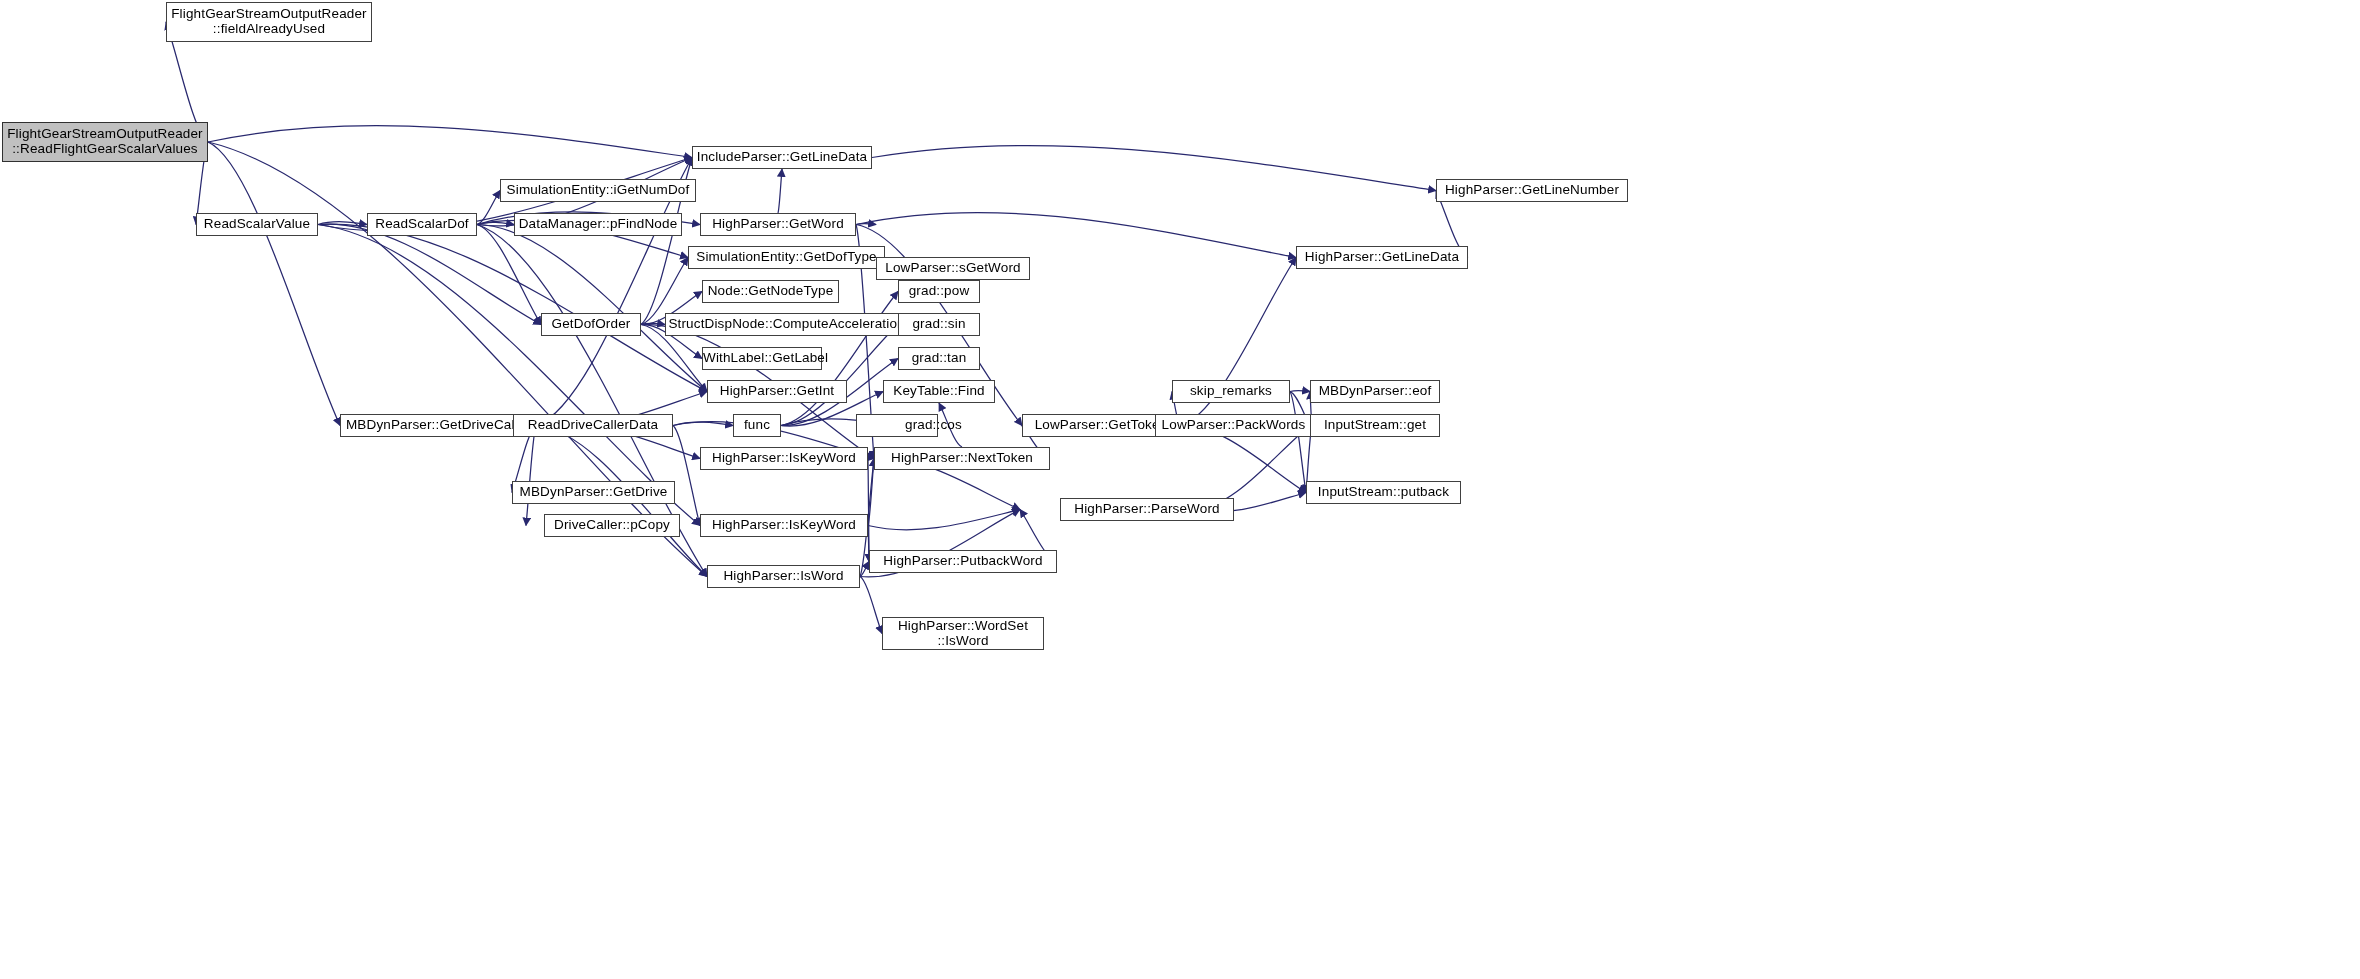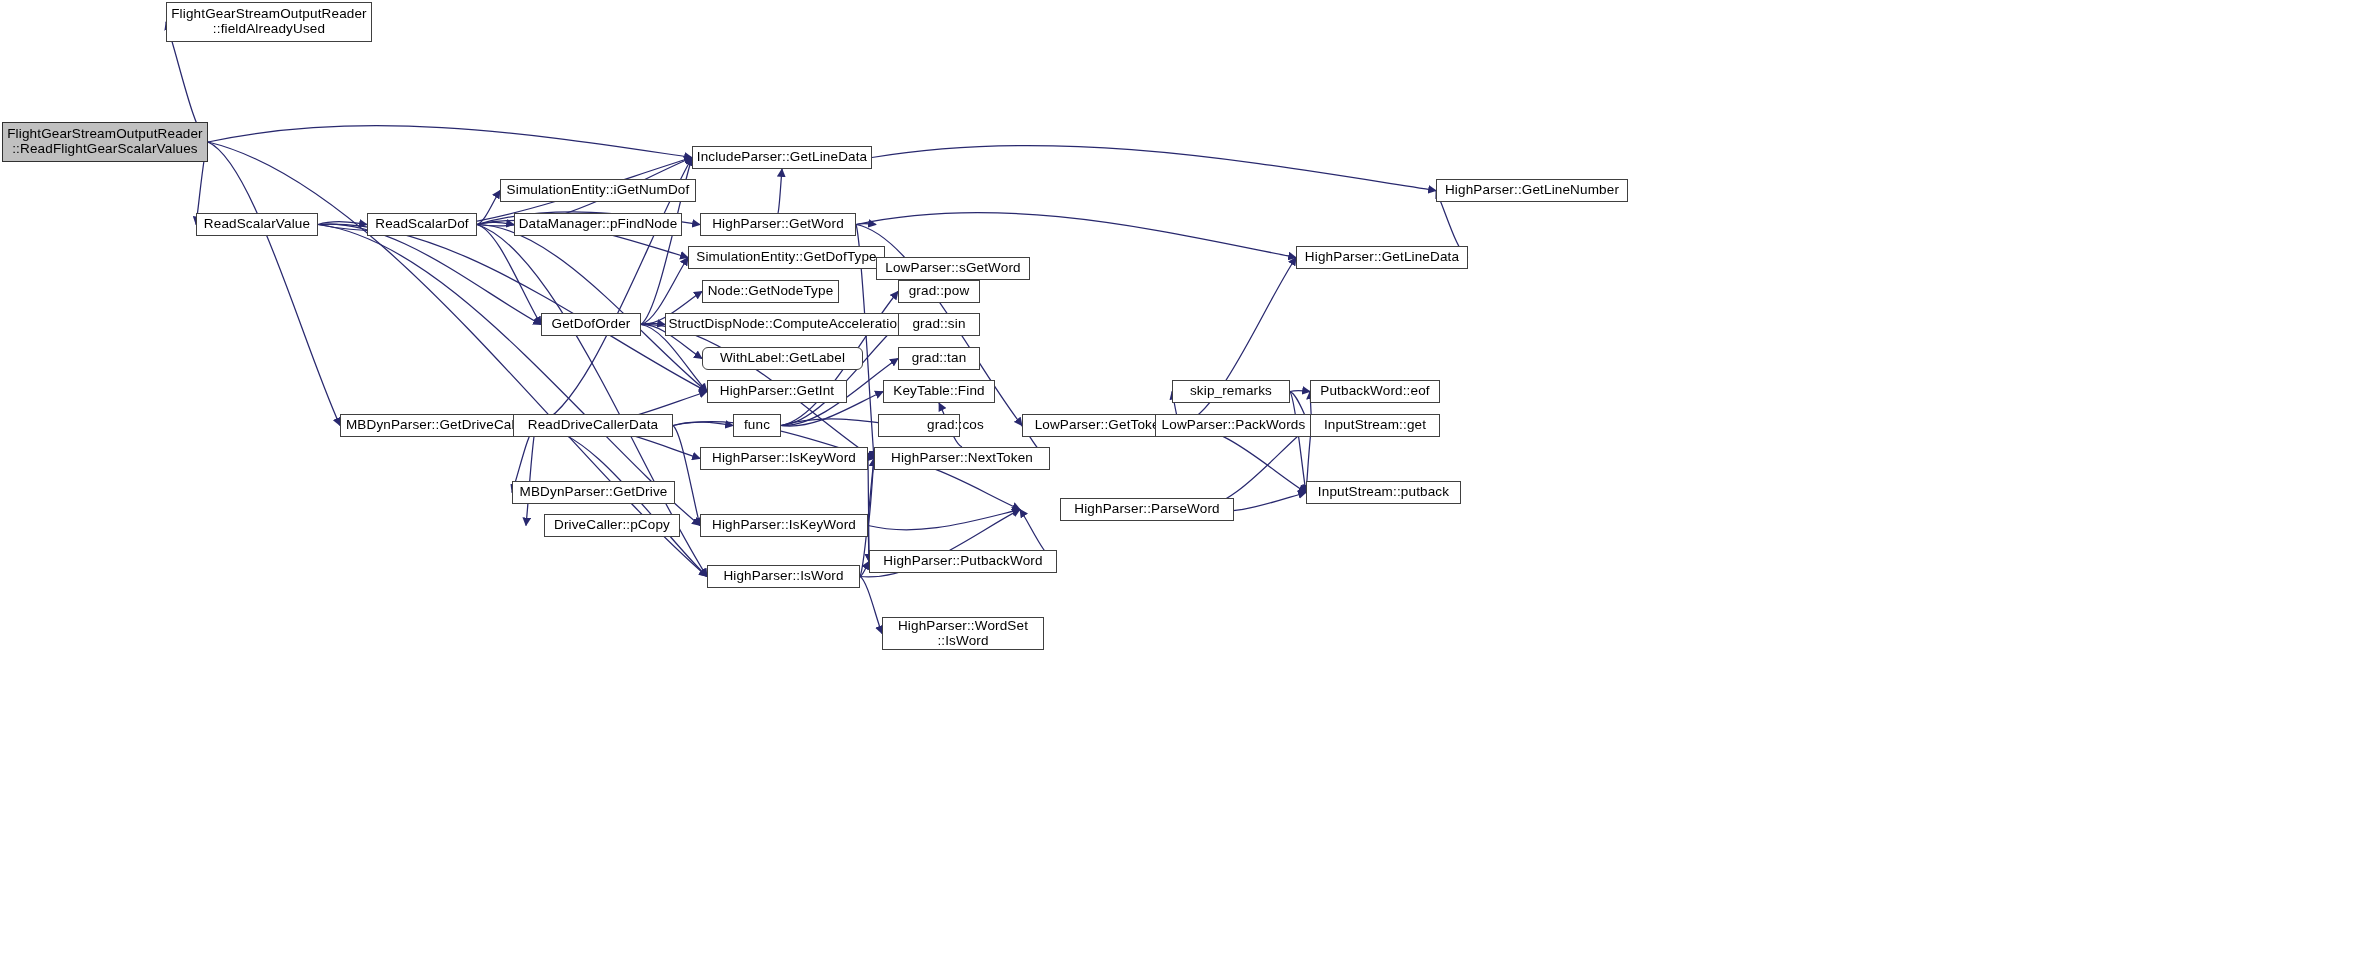--- a/index.html
+++ b/index.html
@@ -139,46 +139,46 @@
 ::ReadFlightGearScalarValues</span></div>
       <div class="node" style="left: 166px; top: 2px; width: 206px; height: 40px;"><span class="lbl">FlightGearStreamOutputReader
 ::fieldAlreadyUsed</span></div>
       <div class="node" style="left: 196px; top: 213px; width: 122px; height: 23px;"><span class="lbl">ReadScalarValue</span></div>
       <div class="node" style="left: 367px; top: 213px; width: 110px; height: 23px;"><span class="lbl">ReadScalarDof</span></div>
       <div class="node" style="left: 500px; top: 179px; width: 196px; height: 23px;"><span class="lbl">SimulationEntity::iGetNumDof</span></div>
       <div class="node" style="left: 514px; top: 213px; width: 168px; height: 23px;"><span class="lbl">DataManager::pFindNode</span></div>
       <div class="node" style="left: 688px; top: 246px; width: 197px; height: 23px;"><span class="lbl">SimulationEntity::GetDofType</span></div>
       <div class="node" style="left: 702px; top: 280px; width: 137px; height: 23px;"><span class="lbl">Node::GetNodeType</span></div>
       <div class="node" style="left: 665px; top: 313px; width: 250px; height: 23px;"><span class="lbl">StructDispNode::ComputeAccelerations</span></div>
-      <div class="node" style="left: 702px; top: 347px; width: 161px; height: 23px; border-radius: 6px;"><span class="lbl">WithLabel::GetLabel</span></div>
+      <div class="node" style="left: 702px; top: 347px; width: 120px; height: 23px;"><span class="lbl">WithLabel::GetLabel</span></div>
       <div class="node" style="left: 541px; top: 313px; width: 100px; height: 23px;"><span class="lbl">GetDofOrder</span></div>
       <div class="node" style="left: 692px; top: 146px; width: 180px; height: 23px;"><span class="lbl">IncludeParser::GetLineData</span></div>
       <div class="node" style="left: 700px; top: 213px; width: 156px; height: 23px;"><span class="lbl">HighParser::GetWord</span></div>
       <div class="node" style="left: 876px; top: 213px; width: 154px; height: 23px; margin-top: 44px;"><span class="lbl">LowParser::sGetWord</span></div>
       <div class="node" style="left: 707px; top: 380px; width: 140px; height: 23px;"><span class="lbl">HighParser::GetInt</span></div>
       <div class="node" style="left: 340px; top: 414px; width: 196px; height: 23px;"><span class="lbl">MBDynParser::GetDriveCaller</span></div>
       <div class="node" style="left: 513px; top: 414px; width: 160px; height: 23px;"><span class="lbl">ReadDriveCallerData</span></div>
       <div class="node" style="left: 733px; top: 414px; width: 48px; height: 23px;"><span class="lbl">func</span></div>
       <div class="node" style="left: 512px; top: 481px; width: 163px; height: 23px;"><span class="lbl">MBDynParser::GetDrive</span></div>
       <div class="node" style="left: 544px; top: 514px; width: 136px; height: 23px;"><span class="lbl">DriveCaller::pCopy</span></div>
       <div class="node" style="left: 700px; top: 447px; width: 168px; height: 23px;"><span class="lbl">HighParser::IsKeyWord</span></div>
       <div class="node" style="left: 700px; top: 514px; width: 168px; height: 23px;"><span class="lbl">HighParser::IsKeyWord</span></div>
       <div class="node" style="left: 707px; top: 565px; width: 153px; height: 23px;"><span class="lbl">HighParser::IsWord</span></div>
       <div class="node" style="left: 898px; top: 280px; width: 82px; height: 23px;"><span class="lbl">grad::pow</span></div>
       <div class="node" style="left: 898px; top: 313px; width: 82px; height: 23px;"><span class="lbl">grad::sin</span></div>
       <div class="node" style="left: 898px; top: 347px; width: 82px; height: 23px;"><span class="lbl">grad::tan</span></div>
       <div class="node" style="left: 883px; top: 380px; width: 112px; height: 23px;"><span class="lbl">KeyTable::Find</span></div>
-      <div class="node" style="left: 878px; top: 414px; width: 82px; height: 23px; padding-left: 48px;"><span class="lbl">grad::cos</span></div>
+      <div class="node" style="left: 856px; top: 414px; width: 82px; height: 23px; padding-left: 48px;"><span class="lbl">grad::cos</span></div>
       <div class="node" style="left: 874px; top: 447px; width: 176px; height: 23px; justify-content: flex-end;"><span class="lbl">HighParser::NextToken</span></div>
       <div class="node" style="left: 1020px; top: 498px; width: 174px; height: 23px; margin-left: 40px;"><span class="lbl">HighParser::ParseWord</span></div>
       <div class="node" style="left: 869px; top: 550px; width: 188px; height: 23px;"><span class="lbl">HighParser::PutbackWord</span></div>
       <div class="node" style="left: 882px; top: 617px; width: 162px; height: 33px;"><span class="lbl">HighParser::WordSet
 ::IsWord</span></div>
       <div class="node" style="left: 1022px; top: 414px; width: 158px; height: 23px;"><span class="lbl">LowParser::GetToken</span></div>
       <div class="node" style="left: 1172px; top: 380px; width: 118px; height: 23px;"><span class="lbl">skip_remarks</span></div>
       <div class="node" style="left: 1155px; top: 414px; width: 157px; height: 23px;"><span class="lbl">LowParser::PackWords</span></div>
-      <div class="node" style="left: 1310px; top: 380px; width: 130px; height: 23px;"><span class="lbl">PutbackWord::eof</span></div>
+      <div class="node" style="left: 1310px; top: 380px; width: 130px; height: 23px;"><span class="lbl">MBDynParser::eof</span></div>
       <div class="node" style="left: 1310px; top: 414px; width: 130px; height: 23px;"><span class="lbl">InputStream::get</span></div>
       <div class="node" style="left: 1306px; top: 481px; width: 155px; height: 23px;"><span class="lbl">InputStream::putback</span></div>
       <div class="node" style="left: 1296px; top: 246px; width: 172px; height: 23px;"><span class="lbl">HighParser::GetLineData</span></div>
       <div class="node" style="left: 1436px; top: 179px; width: 192px; height: 23px;"><span class="lbl">HighParser::GetLineNumber</span></div>
     </div>
 </div>
 
 </body></html>

